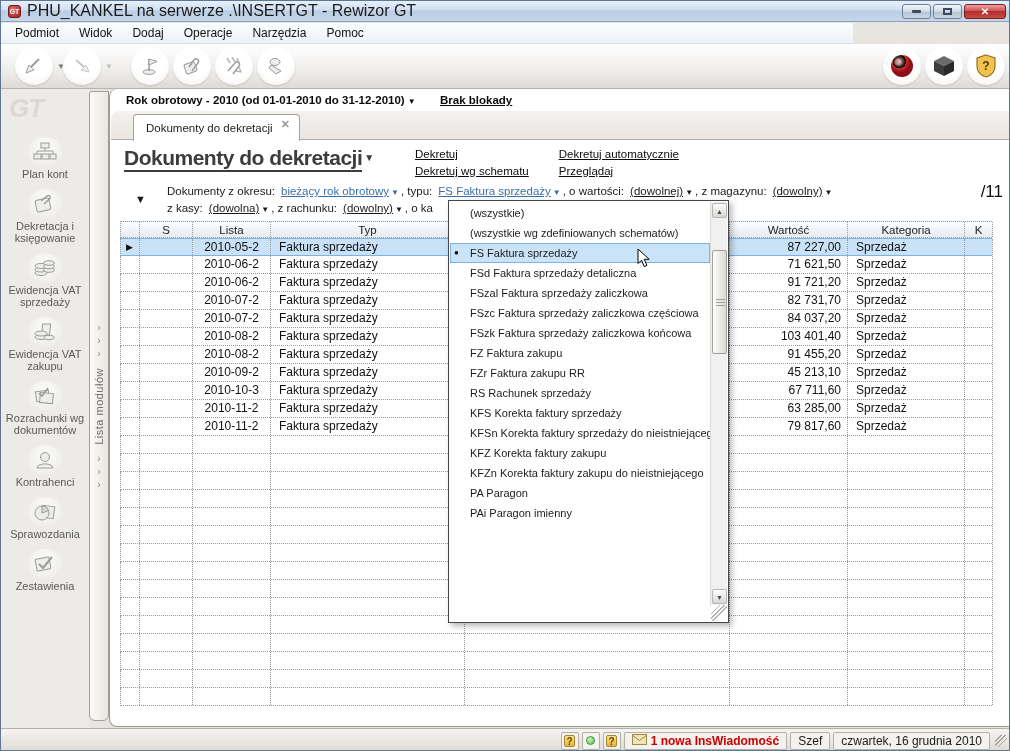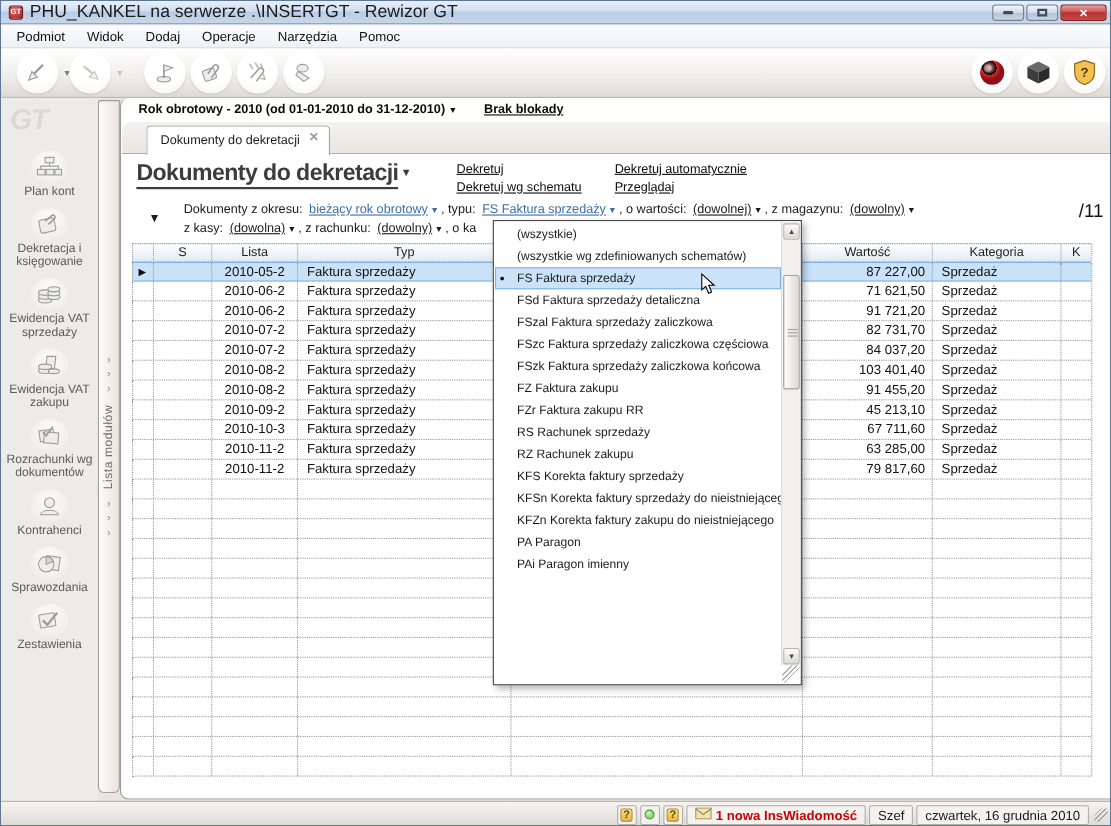--- a/index.html
+++ b/index.html
@@ -18,21 +18,21 @@
   .winbtns { position:absolute; right:5px; top:3px; display:flex; gap:2px; }
   .wbtn { width:29px; height:15px; border:1px solid #70809b; border-radius:3px;
     background:linear-gradient(#f4f8fc, #cfd9e6 50%, #b4c2d4 52%, #ccd7e4);
     display:flex; align-items:center; justify-content:center; }
   .wbtn .bar { width:9px; height:3px; background:#3c4msp; background:#3c4a5e; border-radius:1px; }
   .wbtn .box { width:9px; height:7px; border:2px solid #3c4a5e; }
   .wbtn.close { background:linear-gradient(#e8a1a1, #cf5454 45%, #b92c2c 50%, #c24d44);
     border-color:#7e2020; color:#fff; font-size:10px; font-weight:bold; width:42px; }
 
   
-  .menubar { position:absolute; left:0; top:22px; width:1010px; height:21px;
+  .menubar { position:absolute; left:0; top:22px; width:852px; height:21px;
     background:linear-gradient(#fafcfe,#eef2f7); border-bottom:1px solid #d8dde4;
     display:flex; align-items:center; padding-left:4px; }
   .menu-item { font-size:12px; color:#111; padding:2px 10px; }
 
   
   .toolbar { position:absolute; left:0; top:43px; width:1010px; height:45px;
     background:linear-gradient(#ffffff,#efedea 60%,#dedbd6); border-bottom:1px solid #b7b3ae; }
   .tbtn { position:absolute; top:3px; width:38px; height:38px; border-radius:50%;
     background:radial-gradient(circle at 50% 35%, #ffffff 55%, #f0eeeb);
     box-shadow:0 1px 2px rgba(0,0,0,.12); display:flex; align-items:center; justify-content:center; }
@@ -672,23 +672,23 @@
         <div class="dditem"><span>(wszystkie)</span></div>
         <div class="dditem"><span>(wszystkie wg zdefiniowanych schematów)</span></div>
         <div class="dditem ddsel"><span class="ddradio">●</span><span>FS Faktura sprzedaży</span></div>
         <div class="dditem"><span>FSd Faktura sprzedaży detaliczna</span></div>
         <div class="dditem"><span>FSzal Faktura sprzedaży zaliczkowa</span></div>
         <div class="dditem"><span>FSzc Faktura sprzedaży zaliczkowa częściowa</span></div>
         <div class="dditem"><span>FSzk Faktura sprzedaży zaliczkowa końcowa</span></div>
         <div class="dditem"><span>FZ Faktura zakupu</span></div>
         <div class="dditem"><span>FZr Faktura zakupu RR</span></div>
         <div class="dditem"><span>RS Rachunek sprzedaży</span></div>
-        <div class="dditem"><span>RZ Rachunek zakupu</span></div>
         <div class="dditem"><span>KFS Korekta faktury sprzedaży</span></div>
         <div class="dditem"><span>KFSn Korekta faktury sprzedaży do nieistniejącego</span></div>
+        <div class="dditem"><span>KFZ Korekta faktury zakupu</span></div>
         <div class="dditem"><span>KFZn Korekta faktury zakupu do nieistniejącego</span></div>
         <div class="dditem"><span>PA Paragon</span></div>
         <div class="dditem"><span>PAi Paragon imienny</span></div>
       </div>
     <div class="ddsb">
       <div class="ddarr" style="top:1px">▲</div>
       <div class="ddthumb">
         <div class="gripln" style="top:48px"></div>
           <div class="gripln" style="top:51px"></div>
           <div class="gripln" style="top:54px"></div>

